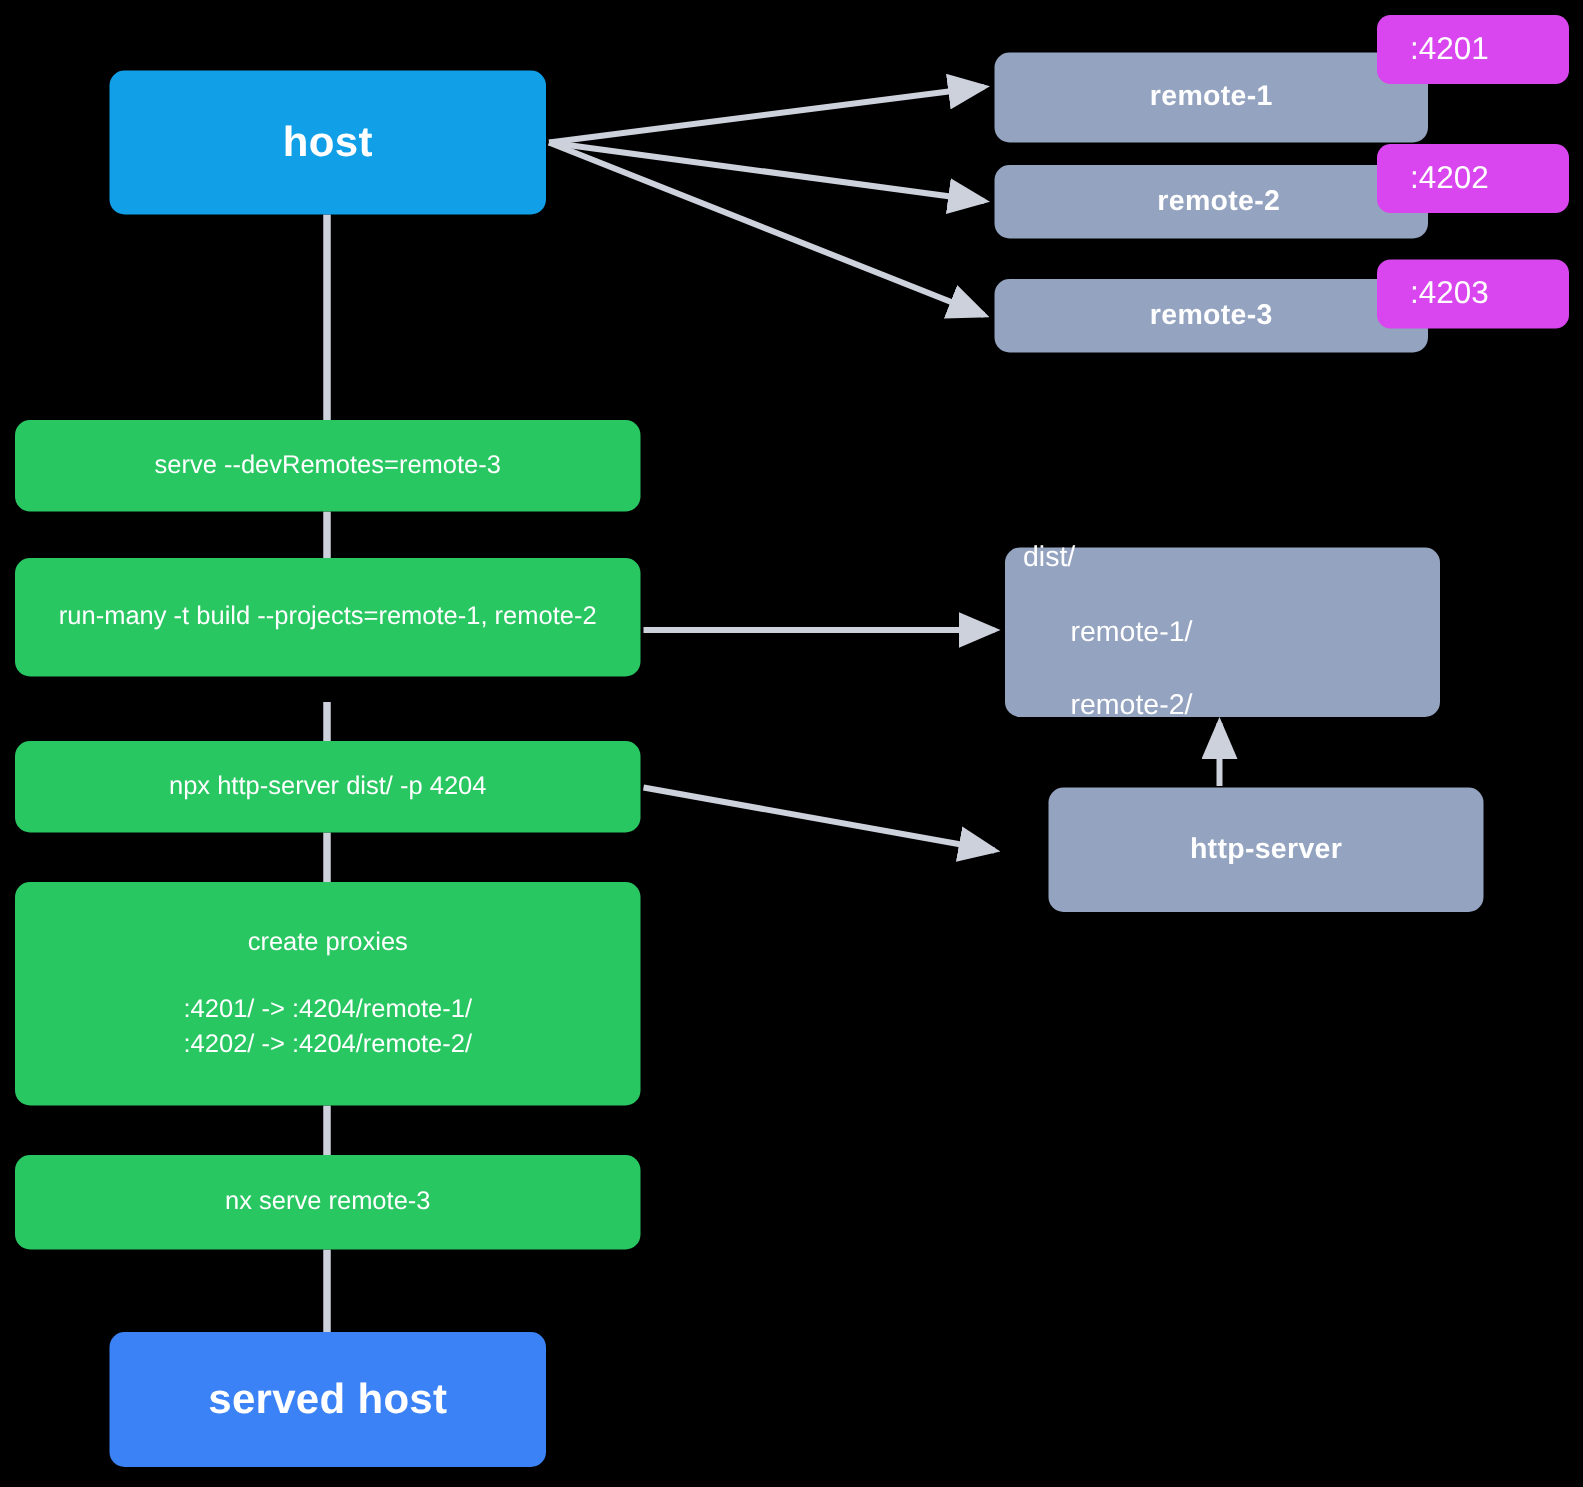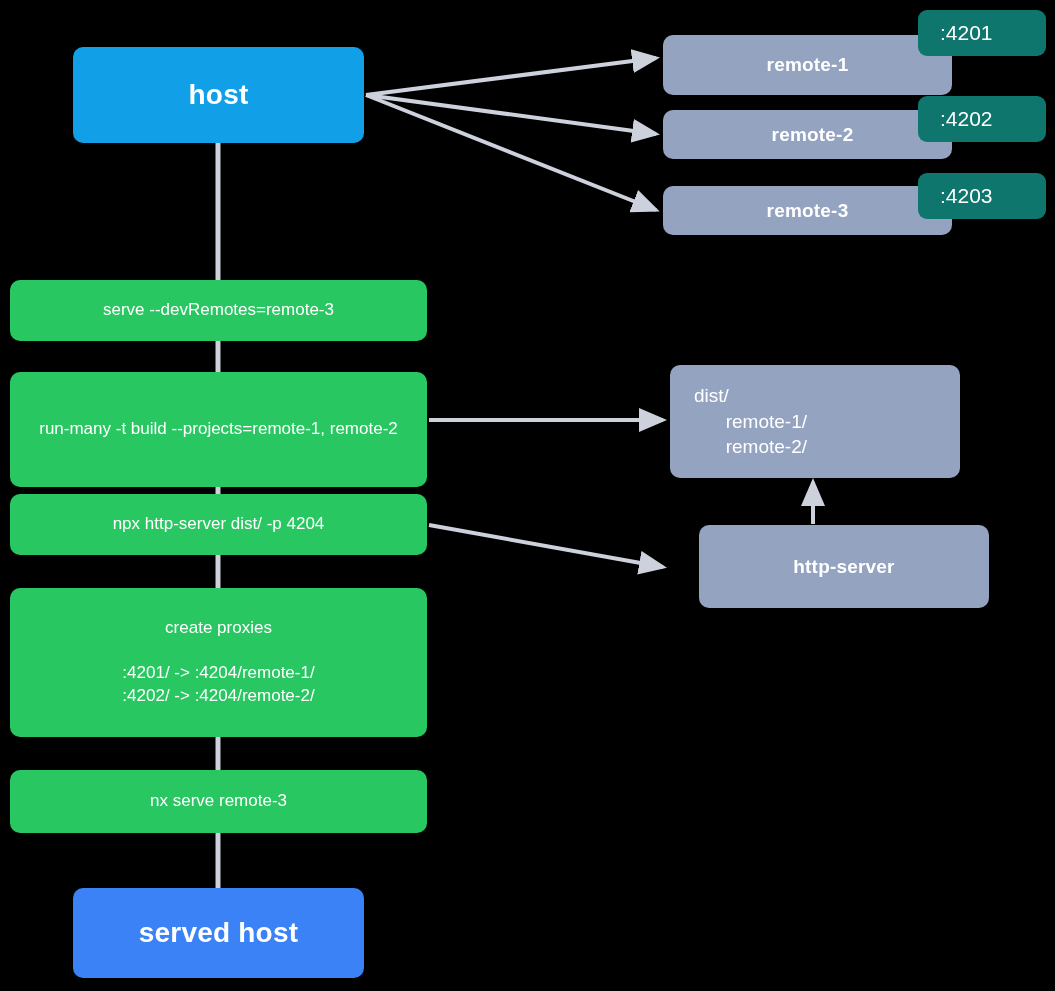--- a/index.html
+++ b/index.html
@@ -50,24 +50,25 @@
     font-size:19px;
     letter-spacing:.2px;
   }
   .node.tree{
     background:#94a3c0;
     font-weight:normal;
     font-size:19px;
     align-items:flex-start;
     justify-content:center;
     text-align:left;
-    padding-left:24px;
+    padding-left:12px;
+    gap:24px;
   }
   .node.badge{
-    background:#0f766e;
+    background:#d946ef;
     font-weight:normal;
     font-size:21px;
     border-radius:9px;
     justify-content:flex-start;
     align-items:center;
     flex-direction:row;
     padding-left:22px;
   }
   .tree-line{white-space:pre;display:block;}
   .cmd-title{display:block;}
@@ -136,21 +137,21 @@
     <span>:4202</span>
   </div>
   <div class="node badge" style="left:918px; top:173px; width:128px; height:46px;text-align:center;">
     <span>:4203</span>
   </div>
 
   <div class="node cmd" style="left:10px; top:280px; width:417px; height:61px;">
     <span>serve --devRemotes=remote-3</span>
   </div>
 
-  <div class="node cmd" style="left:10px; top:372px; width:417px; height:115px; padding:16px 18px;align-items:center;">
+  <div class="node cmd" style="left:10px; top:372px; width:417px; height:79px; padding:16px 18px;align-items:center;">
     <span>run-many -t build --projects=remote-1, remote-2</span>
   </div>
 
   <div class="node cmd" style="left:10px; top:494px; width:417px; height:61px;">
     <span>npx http-server dist/ -p 4204</span>
   </div>
 
   <div class="node cmd" style="left:10px; top:588px; width:417px; height:149px;">
     <span class="cmd-title">create proxies</span>
     <span class="cmd-gap"></span>

